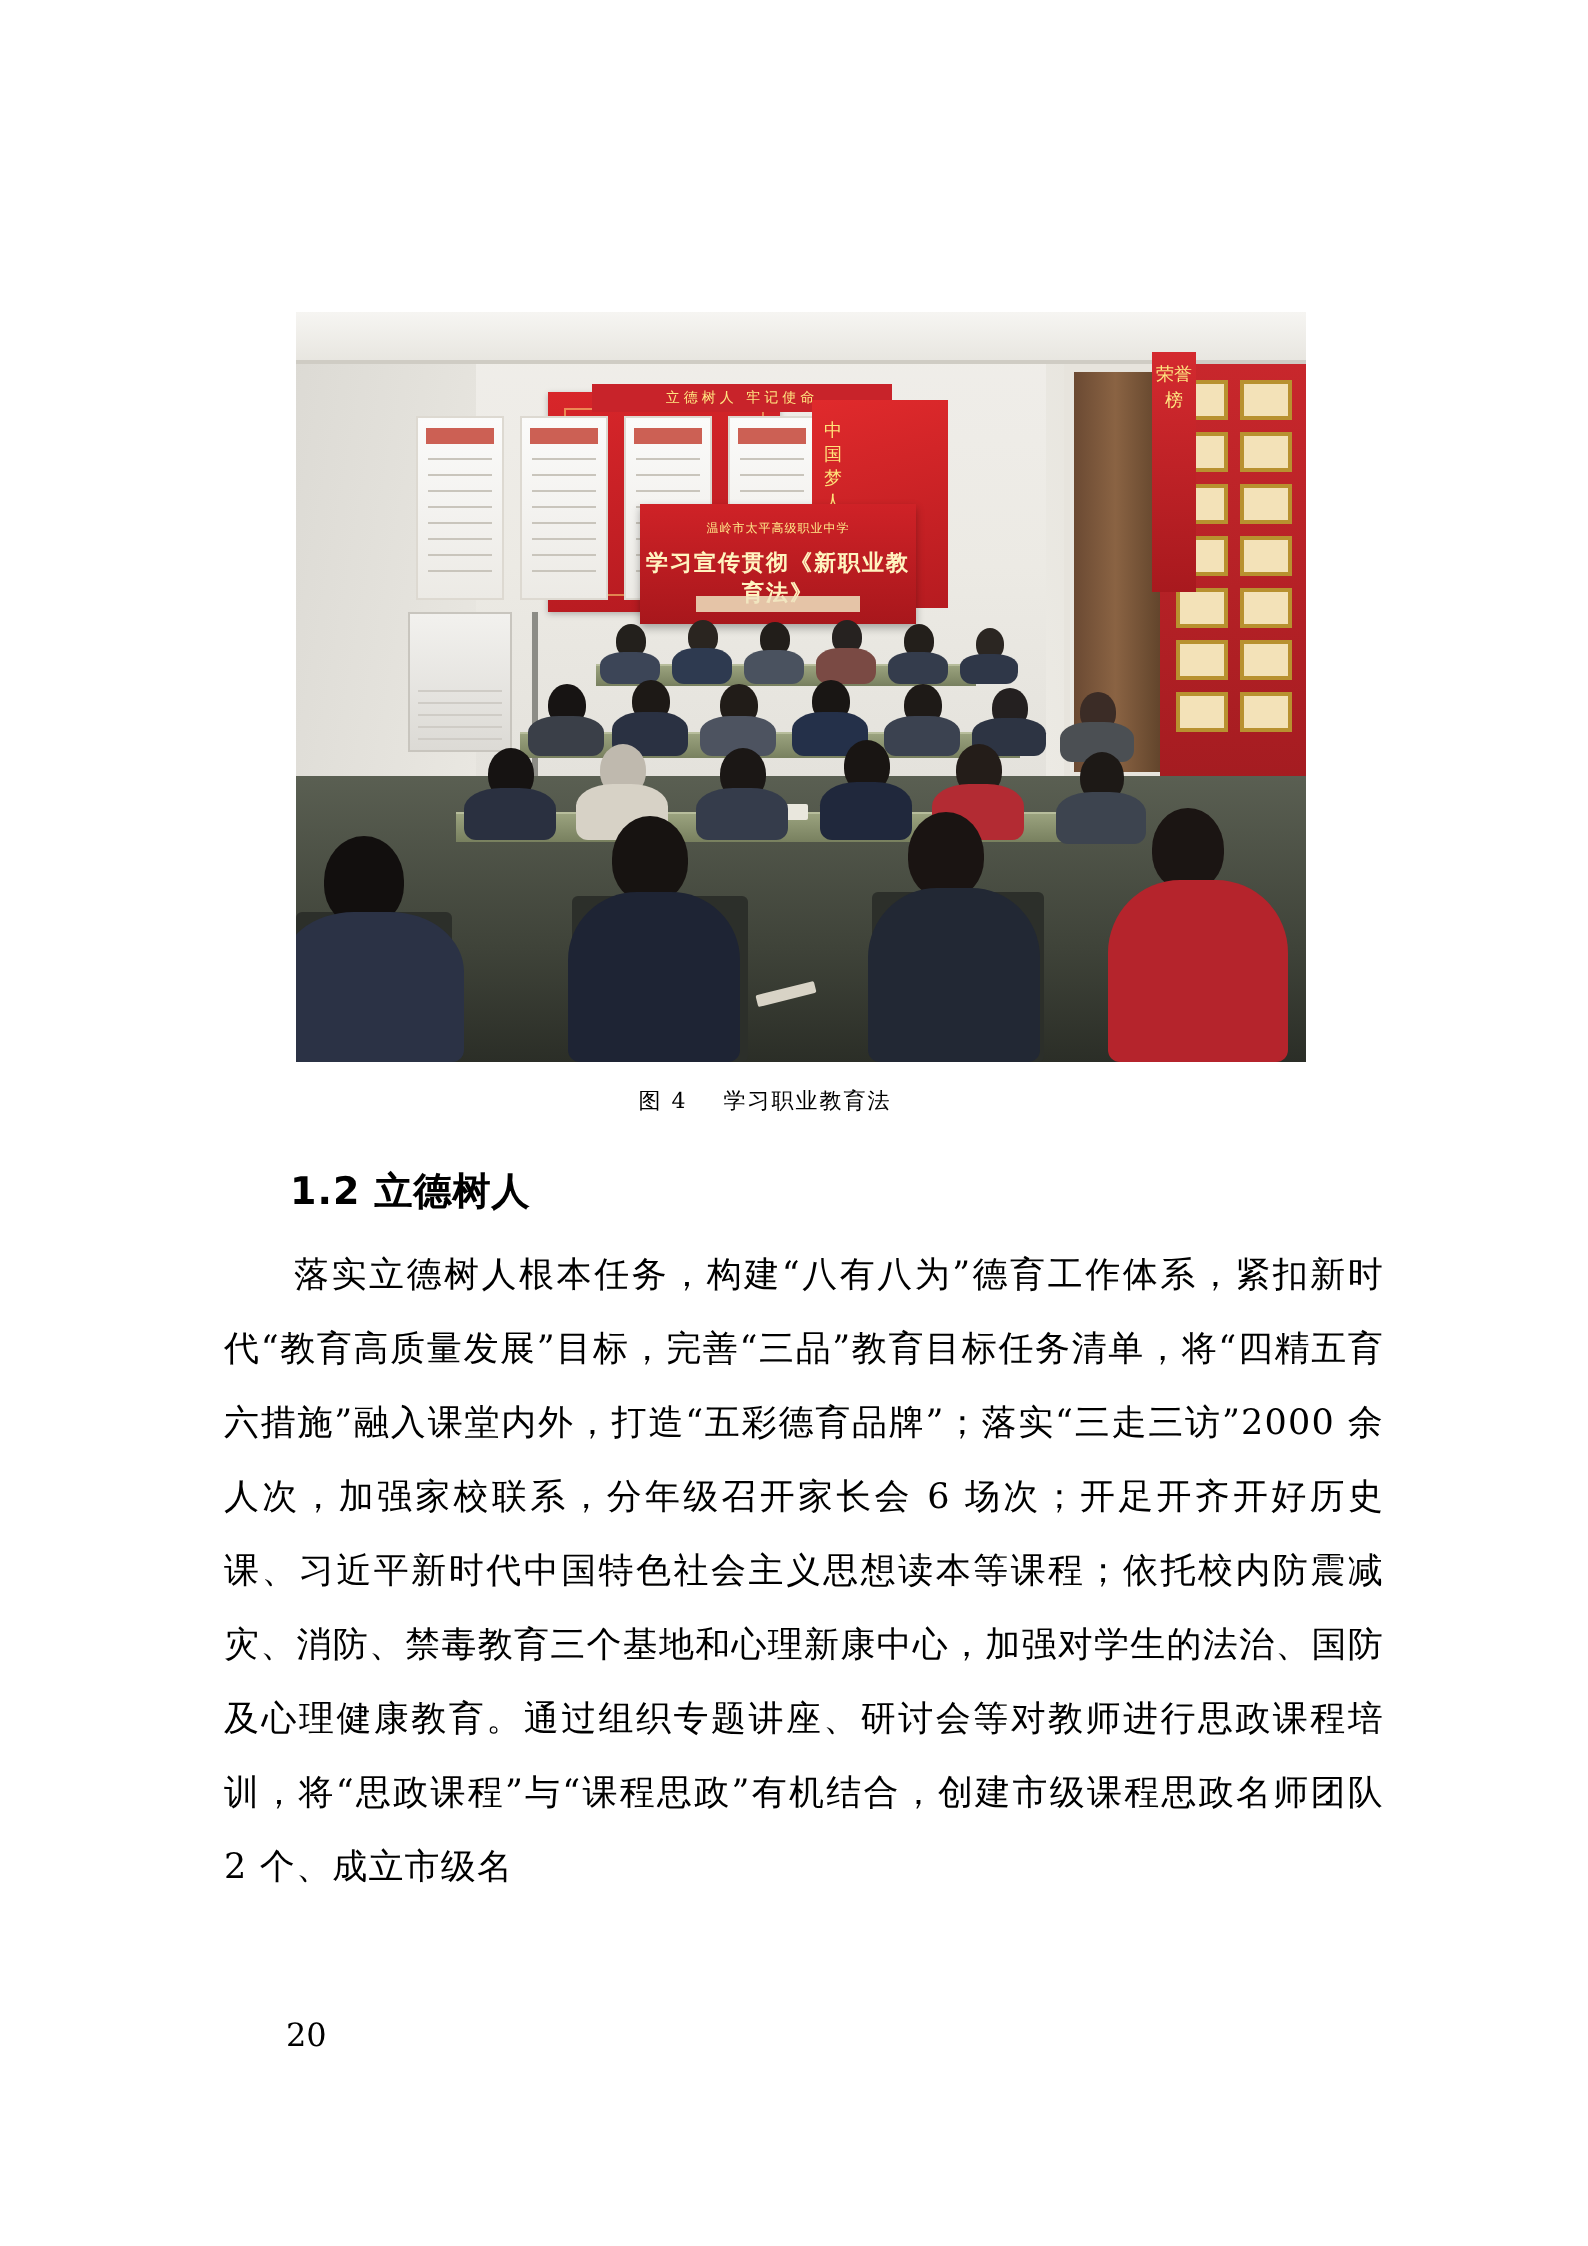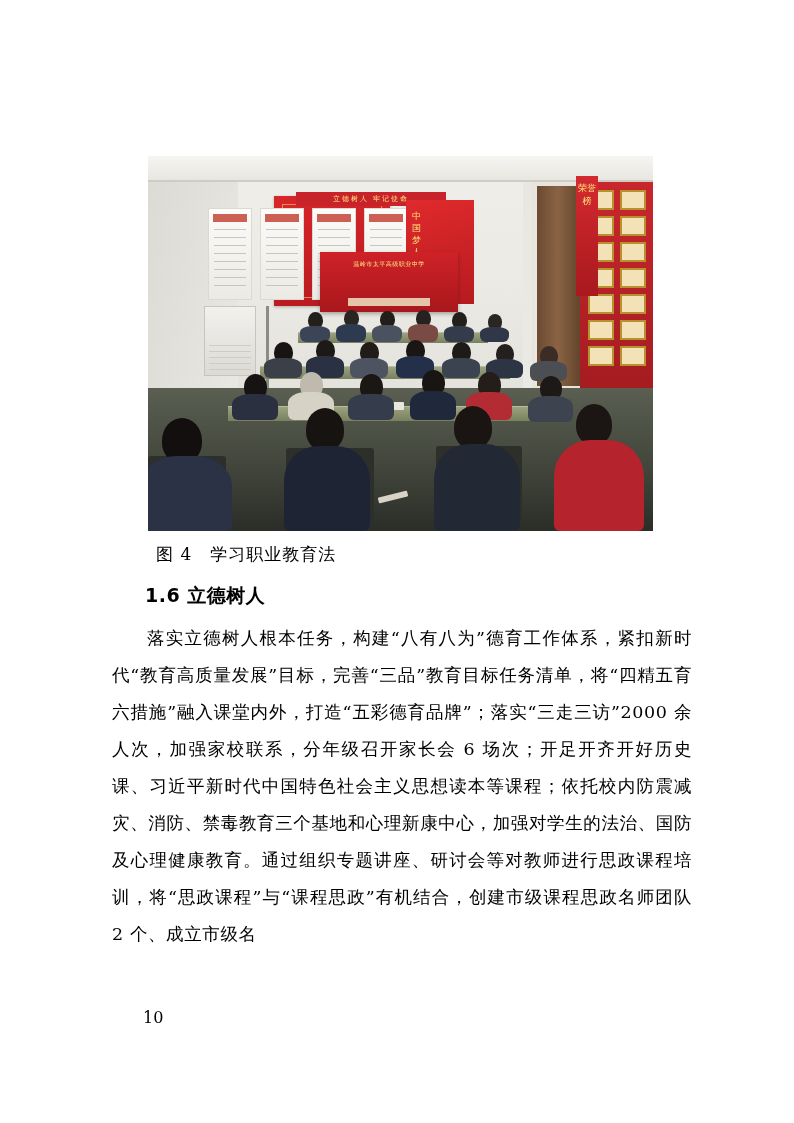--- a/index.html
+++ b/index.html
@@ -200,25 +200,25 @@
   }
   .pole {
     position: absolute;
     width: 3px;
     background: #8c8c86;
   }
 
   
   .caption {
     position: absolute;
-    left: 156px;
+    left: 130px;
     top: 543px;
     width: 505px;
-    text-align: left;
-    font-size: 17px;
+    text-align: center;
+    font-size: 11px;
     letter-spacing: 1px;
     font-family: "DejaVu Serif", "Liberation Serif", serif;
   }
   .caption .gap { display: inline-block; width: 18px; }
 
   
   .heading {
     position: absolute;
     left: 145px;
     top: 583px;
@@ -352,20 +352,21 @@
         <div class="frame" style="left:40px;top:112px;width:26px;height:20px;"></div>
         <div class="frame" style="left:8px;top:138px;width:26px;height:20px;"></div>
         <div class="frame" style="left:40px;top:138px;width:26px;height:20px;"></div>
         <div class="frame" style="left:8px;top:164px;width:26px;height:20px;"></div>
         <div class="frame" style="left:40px;top:164px;width:26px;height:20px;"></div>
       </div>
       <div class="vertical-red">荣誉榜</div>
 
       <div class="stage-banner">
         <div class="t1">温岭市太平高级职业中学</div>
+        <div class="t2">学习宣传贯彻《新职业教育法》</div>
         <div class="t3"></div>
       </div>
 
       <div class="ac">
         <div class="slit" style="top:38px;"></div>
         <div class="slit" style="top:44px;"></div>
         <div class="slit" style="top:50px;"></div>
         <div class="slit" style="top:56px;"></div>
         <div class="slit" style="top:62px;"></div>
       </div>
@@ -440,21 +441,21 @@
       <div class="body-sil" style="left:406px;top:284px;width:90px;height:91px;background:#b5242c;"></div>
 
       <div class="paper" style="left:230px;top:338px;width:30px;height:6px;background:#d8d3c6;transform:rotate(-14deg);"></div>
     </div>
   </div>
 
   <div class="caption">
     <span>图 4</span><span class="gap"></span><span>学习职业教育法</span>
   </div>
 
-  <div class="heading">1.6 立德树人</div>
+  <div class="heading">1.2 立德树人</div>
 
   <div class="body-text">
     <p>落实立德树人根本任务，构建“八有八为”德育工作体系，紧扣新时代“教育高质量发展”目标，完善“三品”教育目标任务清单，将“四精五育六措施”融入课堂内外，打造“五彩德育品牌”；落实“三走三访”2000 余人次，加强家校联系，分年级召开家长会 6 场次；开足开齐开好历史课、习近平新时代中国特色社会主义思想读本等课程；依托校内防震减灾、消防、禁毒教育三个基地和心理新康中心，加强对学生的法治、国防及心理健康教育。通过组织专题讲座、研讨会等对教师进行思政课程培训，将“思政课程”与“课程思政”有机结合，创建市级课程思政名师团队 2 个、成立市级名</p>
   </div>
 
-  <div class="page-number">10</div>
+  <div class="page-number">20</div>
 
 </div>
 
 </body></html>

